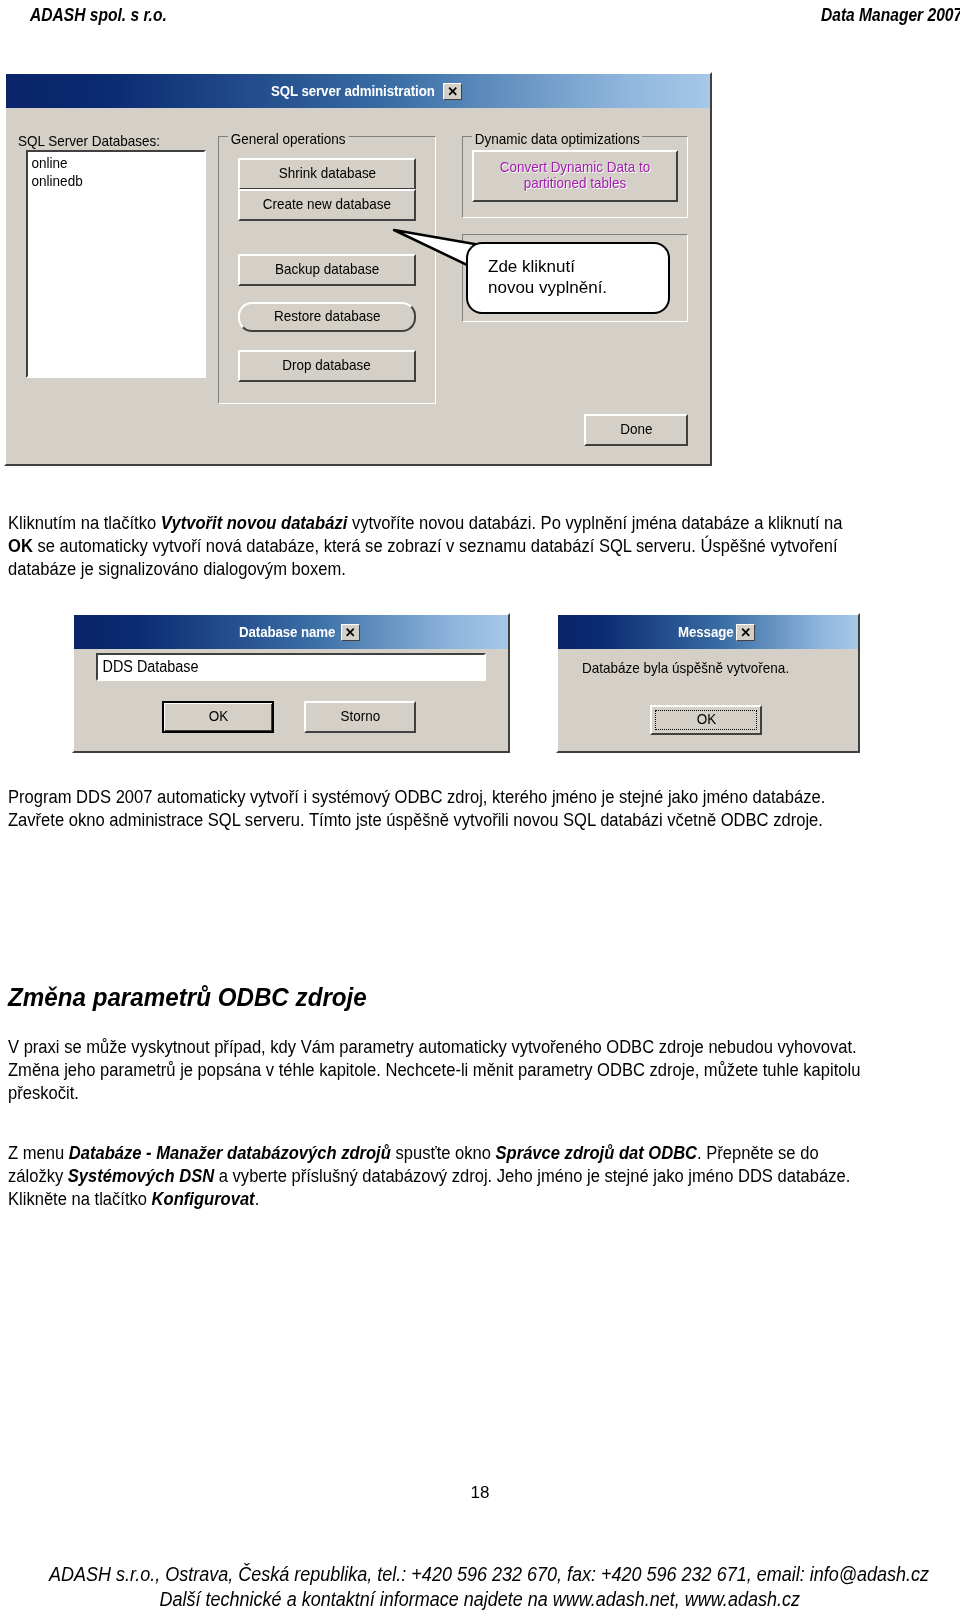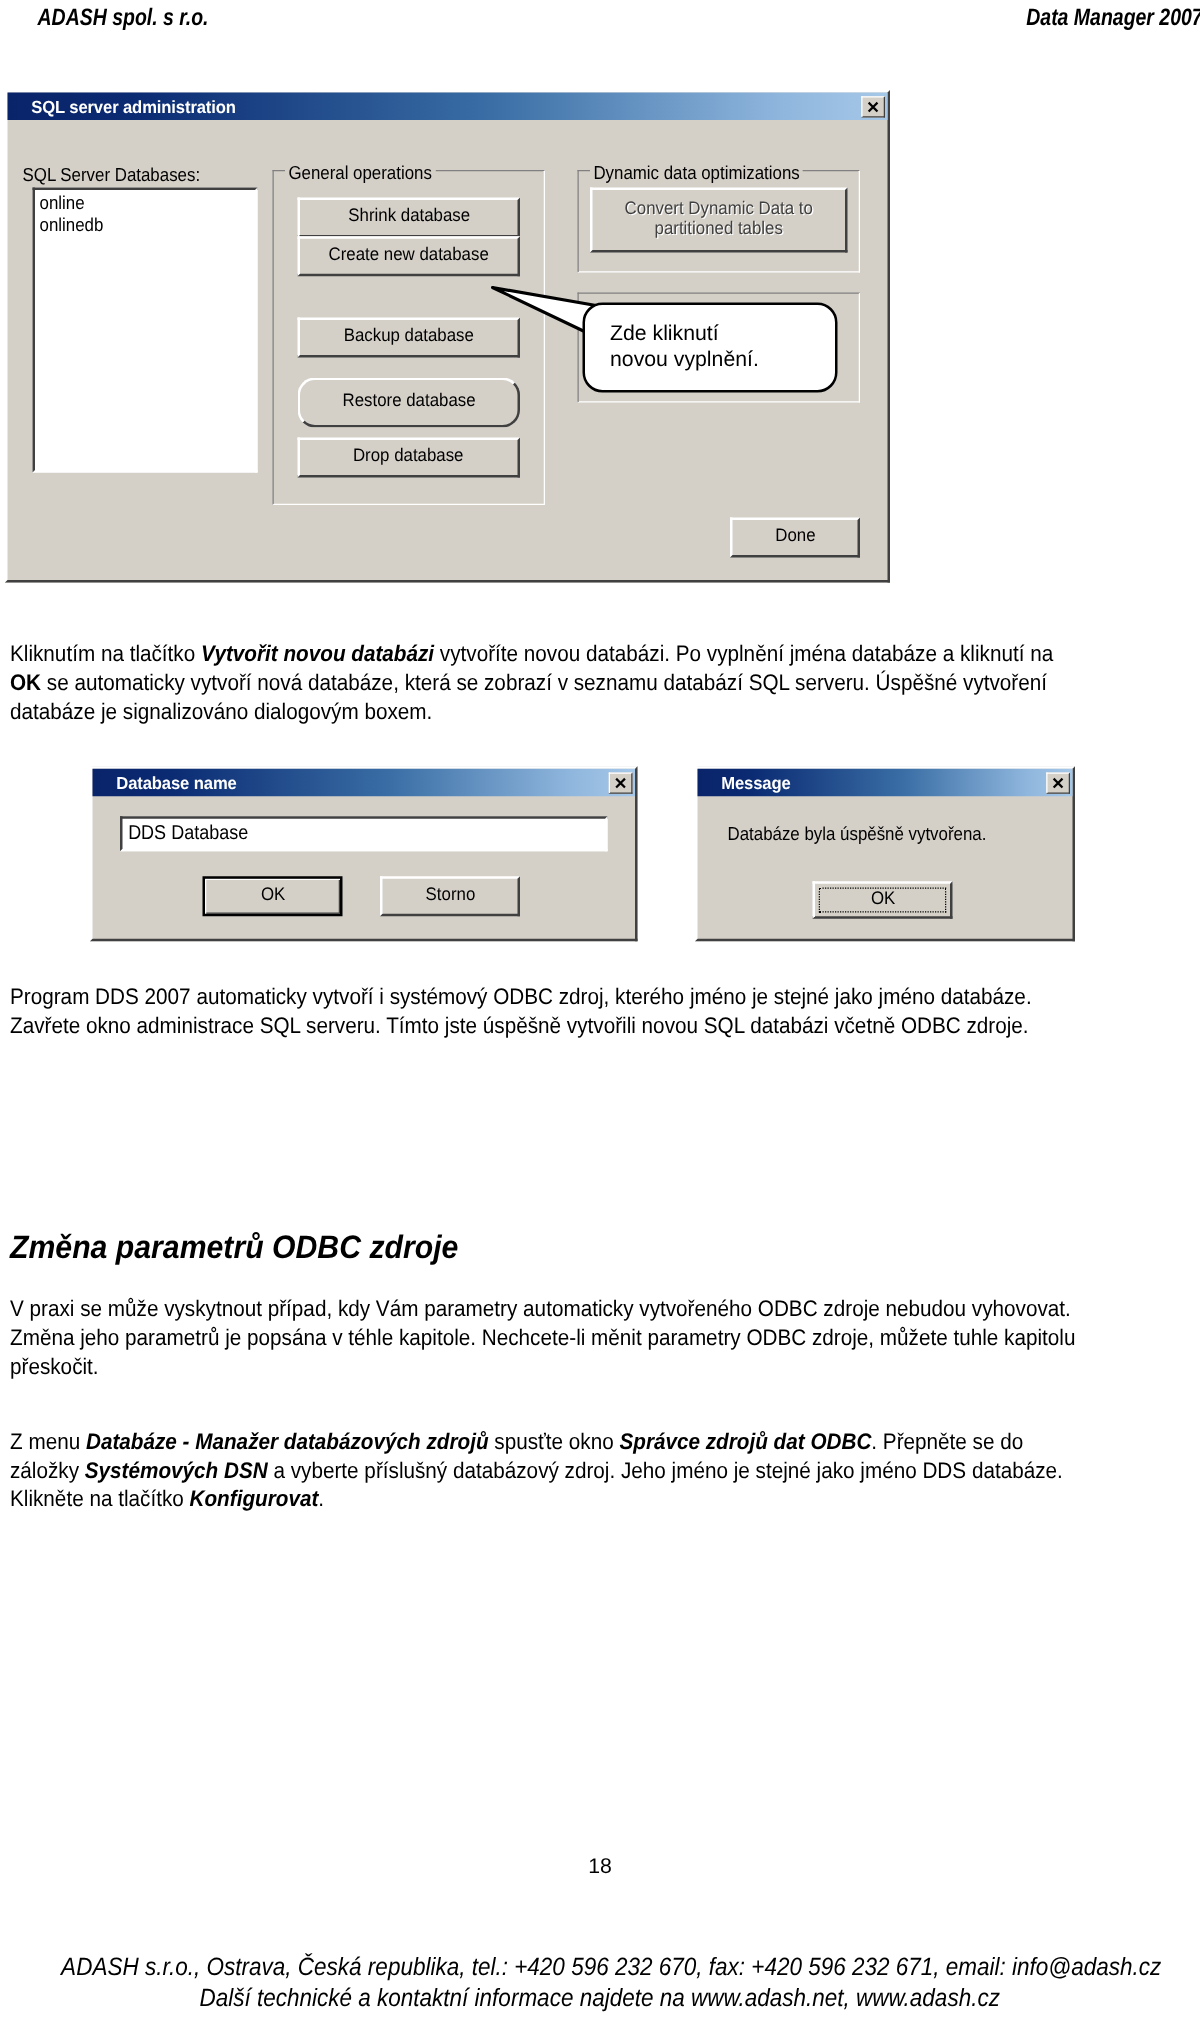--- a/index.html
+++ b/index.html
@@ -45,25 +45,25 @@
     position: absolute;
     background: #d4d0c8;
     border-top: 2px solid #ffffff;
     border-left: 2px solid #ffffff;
     border-right: 2px solid #404040;
     border-bottom: 2px solid #404040;
     box-sizing: border-box;
     font-family: "Liberation Sans", sans-serif;
   }
   .win-titlebar {
-    height: 22px;
+    height: 34px;
     background: linear-gradient(to right, #0a246a 0%, #0a2a72 14%, #3a6ea5 55%, #8fb6dd 88%, #a6c8e8 100%);
     display: flex;
     align-items: center;
-    justify-content: space-between;
+    justify-content: center;
     padding: 0 2px 0 19px;
     box-sizing: border-box;
   }
   .win-title {
     color: #ffffff;
     font-size: 14px;
     font-weight: bold;
     letter-spacing: -0.1px;
     white-space: nowrap;
     transform: scaleX(0.95);
@@ -110,21 +110,21 @@
     justify-content: center;
     font-size: 14.5px;
     color: #000;
     cursor: pointer;
     text-align: center;
     line-height: 1.08;
     white-space: pre-line;
   }
   .w-btn > span { transform: scaleX(0.93); display:inline-block; }
   .w-btn.disabled {
-    color: #404040;
+    color: #a21caf;
     text-shadow: 1px 1px 0 #ffffff;
     cursor: default;
   }
   .w-btn.default {
     border: 2px solid #000000;
     box-shadow: inset 1px 1px 0 #ffffff, inset -1px -1px 0 #404040;
   }
   .w-btn.focus-dotted::after {
     content: "";
     position: absolute;
@@ -274,21 +274,21 @@
 
   <div class="w-btn" style="left:232px; top:84px; width:178px; height:32px;">
     <span>Shrink database</span>
   </div>
   <div class="w-btn" style="left:232px; top:115px; width:178px; height:32px;">
     <span>Create new database</span>
   </div>
   <div class="w-btn" style="left:232px; top:180px; width:178px; height:32px;">
     <span>Backup database</span>
   </div>
-  <div class="w-btn" style="left:232px; top:228px; width:178px; height:40px;border-radius:14px;">
+  <div class="w-btn" style="left:232px; top:228px; width:178px; height:30px;border-radius:14px;">
     <span>Restore database</span>
   </div>
   <div class="w-btn" style="left:232px; top:276px; width:178px; height:32px;">
     <span>Drop database</span>
   </div>
 
   <div class="groupbox-outline" style="left:456px; top:62px; width:226px; height:82px;"></div>
   <div class="static-label" style="left:466px; top:56px; background:#d4d0c8; padding:0 3px; font-size:15px;">Dynamic data optimizations</div>
 
   <div class="w-btn disabled" style="left:466px; top:76px; width:206px; height:52px;">

